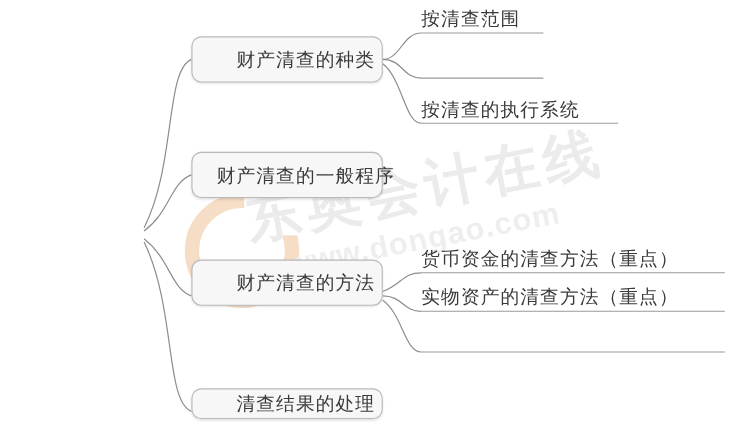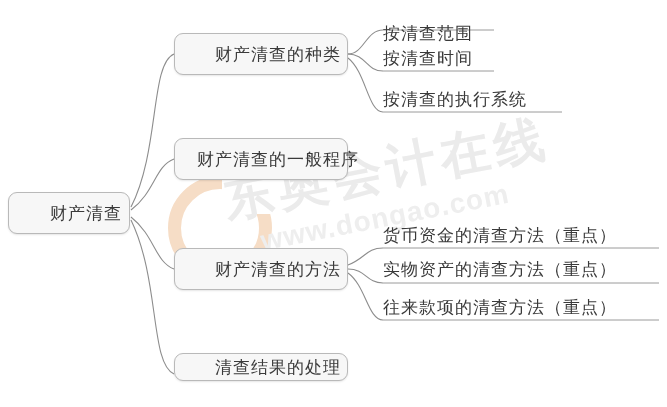--- a/index.html
+++ b/index.html
@@ -106,33 +106,33 @@
     padding-left: 34px;
   }
   .node.root {
     left: 8px;
     top: 192px;
     width: 122px;
     height: 42px;
   }
   .node.b1 { left: 174px; top: 33px;  width: 174px; height: 42px; }
   .node.b2 { left: 174px; top: 138px; width: 174px; height: 42px; }
-  .node.b3 { left: 174px; top: 248px; width: 174px; height: 42px; }
+  .node.b3 { left: 174px; top: 236px; width: 174px; height: 42px; }
   .node.b4 { left: 174px; top: 353px; width: 174px; height: 28px; }
 
   
   .leaf {
     position: absolute;
     z-index: 3;
     color: #3a3a3a;
     font-size: 17px;
     letter-spacing: 1px;
     white-space: nowrap;
   }
-  .leaf.l1 { left: 383px; top: 6px; margin-top: 16px; }
+  .leaf.l1 { left: 383px; top: 6px; }
   .leaf.l2 { left: 383px; top: 47px; }
   .leaf.l3 { left: 383px; top: 88px; }
   .leaf.l4 { left: 383px; top: 224px; }
   .leaf.l5 { left: 383px; top: 258px; }
   .leaf.l6 { left: 383px; top: 296px; }
 </style>
 </head>
 <body>
 
 <div id="canvas">
@@ -167,38 +167,33 @@
     <g stroke="#9a9a9a" stroke-width="1">
       <line x1="383" y1="30" x2="494" y2="30"></line>
       <line x1="383" y1="71" x2="494" y2="71"></line>
       <line x1="383" y1="112" x2="562" y2="112"></line>
       <line x1="383" y1="248" x2="659" y2="248"></line>
       <line x1="383" y1="283" x2="659" y2="283"></line>
       <line x1="383" y1="320" x2="659" y2="320"></line>
     </g>
   </svg>
 
-  <div class="node root">
-    <span>财产清查</span>
-  </div>
 
   <div class="node b1">
     <span>财产清查的种类</span>
   </div>
   <div class="node b2">
     <span>财产清查的一般程序</span>
   </div>
   <div class="node b3">
     <span>财产清查的方法</span>
   </div>
   <div class="node b4">
     <span>清查结果的处理</span>
   </div>
 
   <div class="leaf l1">按清查范围</div>
-  <div class="leaf l2">按清查时间</div>
   <div class="leaf l3">按清查的执行系统</div>
 
   <div class="leaf l5">实物资产的清查方法（重点）</div>
   <div class="leaf l4">货币资金的清查方法（重点）</div>
-  <div class="leaf l6">往来款项的清查方法（重点）</div>
 
 </div>
 
 </body></html>

